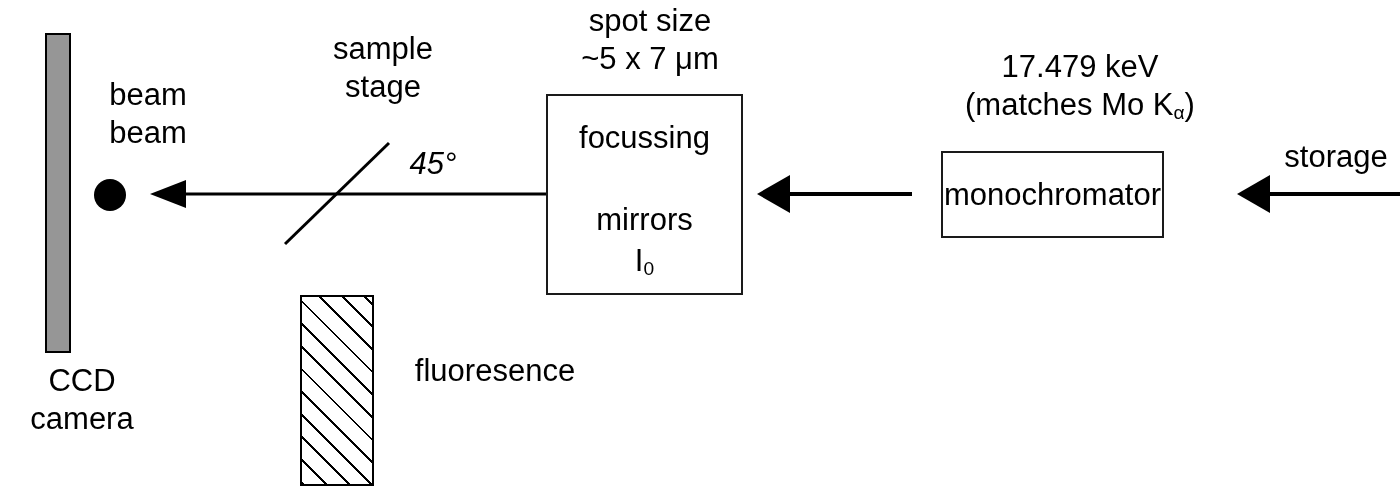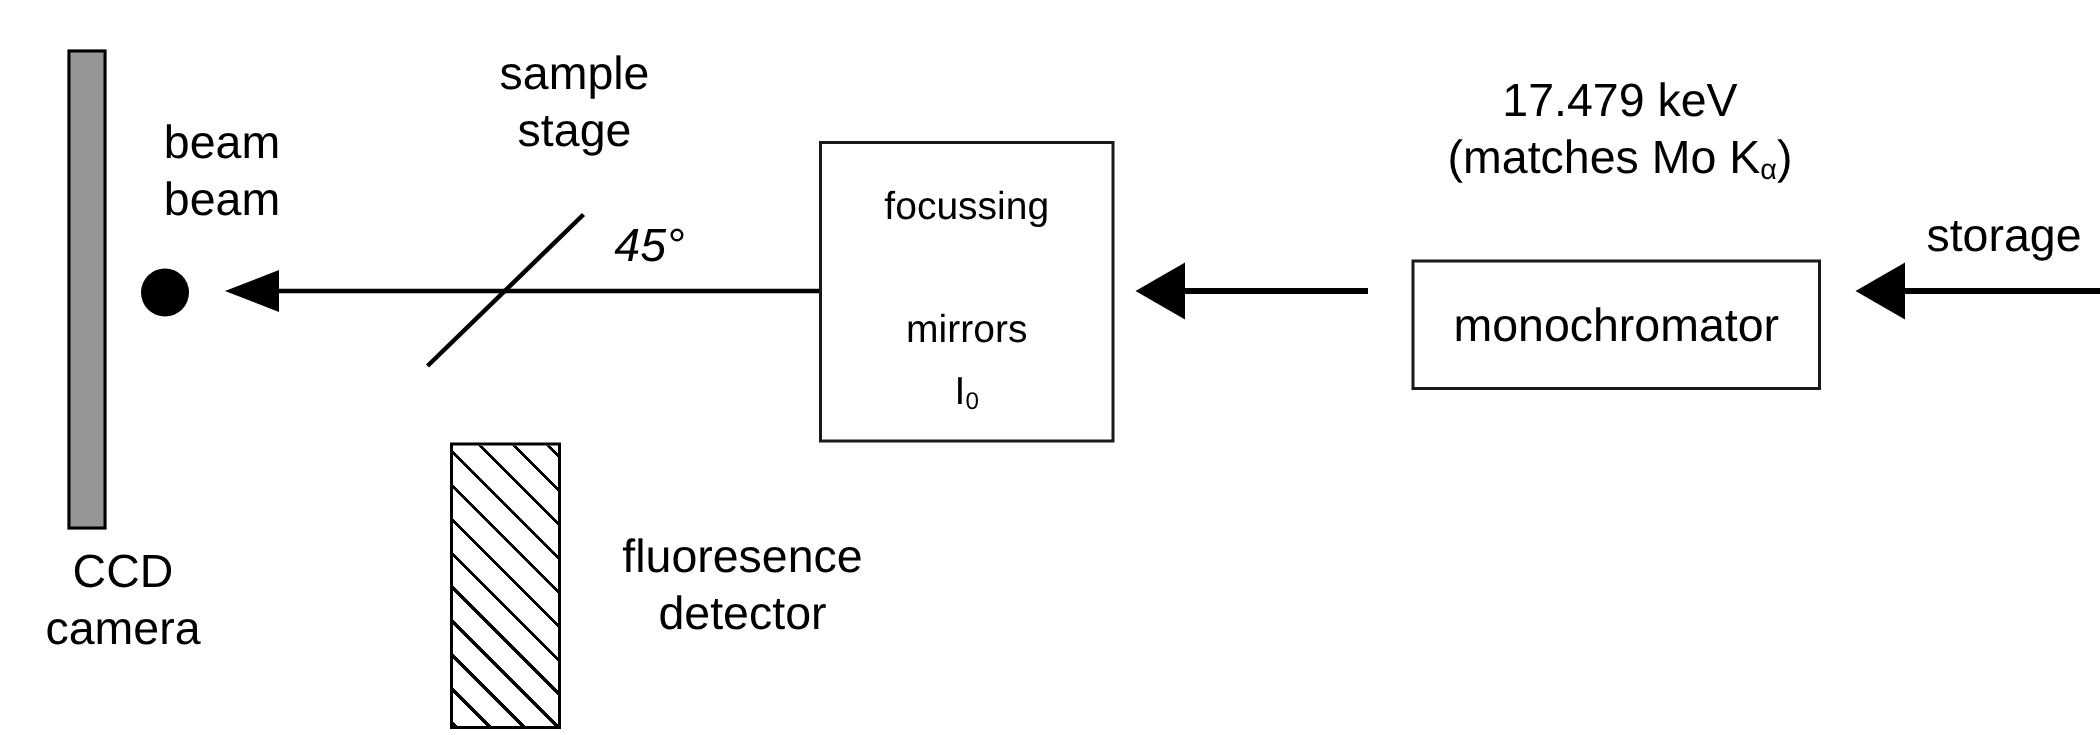--- a/index.html
+++ b/index.html
@@ -61,30 +61,29 @@
     top: 94px;
     width: 197px;
     height: 201px;
   }
   .optics-text {
     position: absolute;
     left: 0;
     right: 0;
     top: 21px;
     text-align: center;
-    font-size: 26px;
+    font-size: 31px;
     line-height: 41px;
     white-space: pre;
   }
   .mono-box {
     left: 941px;
     top: 151px;
-    width: 273px;
+    width: 223px;
     height: 87px;
-    margin-top: 22px;
   }
   .mono-text {
     position: absolute;
     left: 0;
     right: 0;
     top: 50%;
     transform: translateY(-50%);
     text-align: center;
     font-size: 31px;
   }
@@ -161,21 +160,22 @@
   </svg>
 
   <div class="lbl center" style="left:83px; top:76px; width:130px;"><span>beam</span><br><span>beam</span></div>
 
   <div class="lbl left" style="left:2px; top:362px; width:160px;"><span>CCD</span><br><span>camera</span></div>
 
   <div class="lbl center" style="left:303px; top:30px; width:160px;"><span>sample</span><br><span>stage</span></div>
 
   <div class="lbl center" style="left:398px; top:145px; width:70px;font-style:italic;">45°</div>
 
+  <div class="lbl center" style="left:544px; top:2px; width:212px;"><span>spot size</span><br><span>~5 x 7 μm</span></div>
 
-  <div class="lbl center" style="left:390px; top:352px; width:210px;"><span>fluoresence</span><br><span>detector</span></div>
+  <div class="lbl center" style="left:390px; top:352px; width:210px;"><span>fluoresence</span><br></div>
 
   <div class="lbl center" style="left:930px; top:48px; width:300px;"><span>17.479 keV</span><br><span><span>(matches Mo K</span><sub>α</sub><span>)</span></span></div>
 
   <div class="lbl center" style="left:1272px; top:138px; width:128px;">storage</div>
 
 
 </div>
 
 </body></html>

